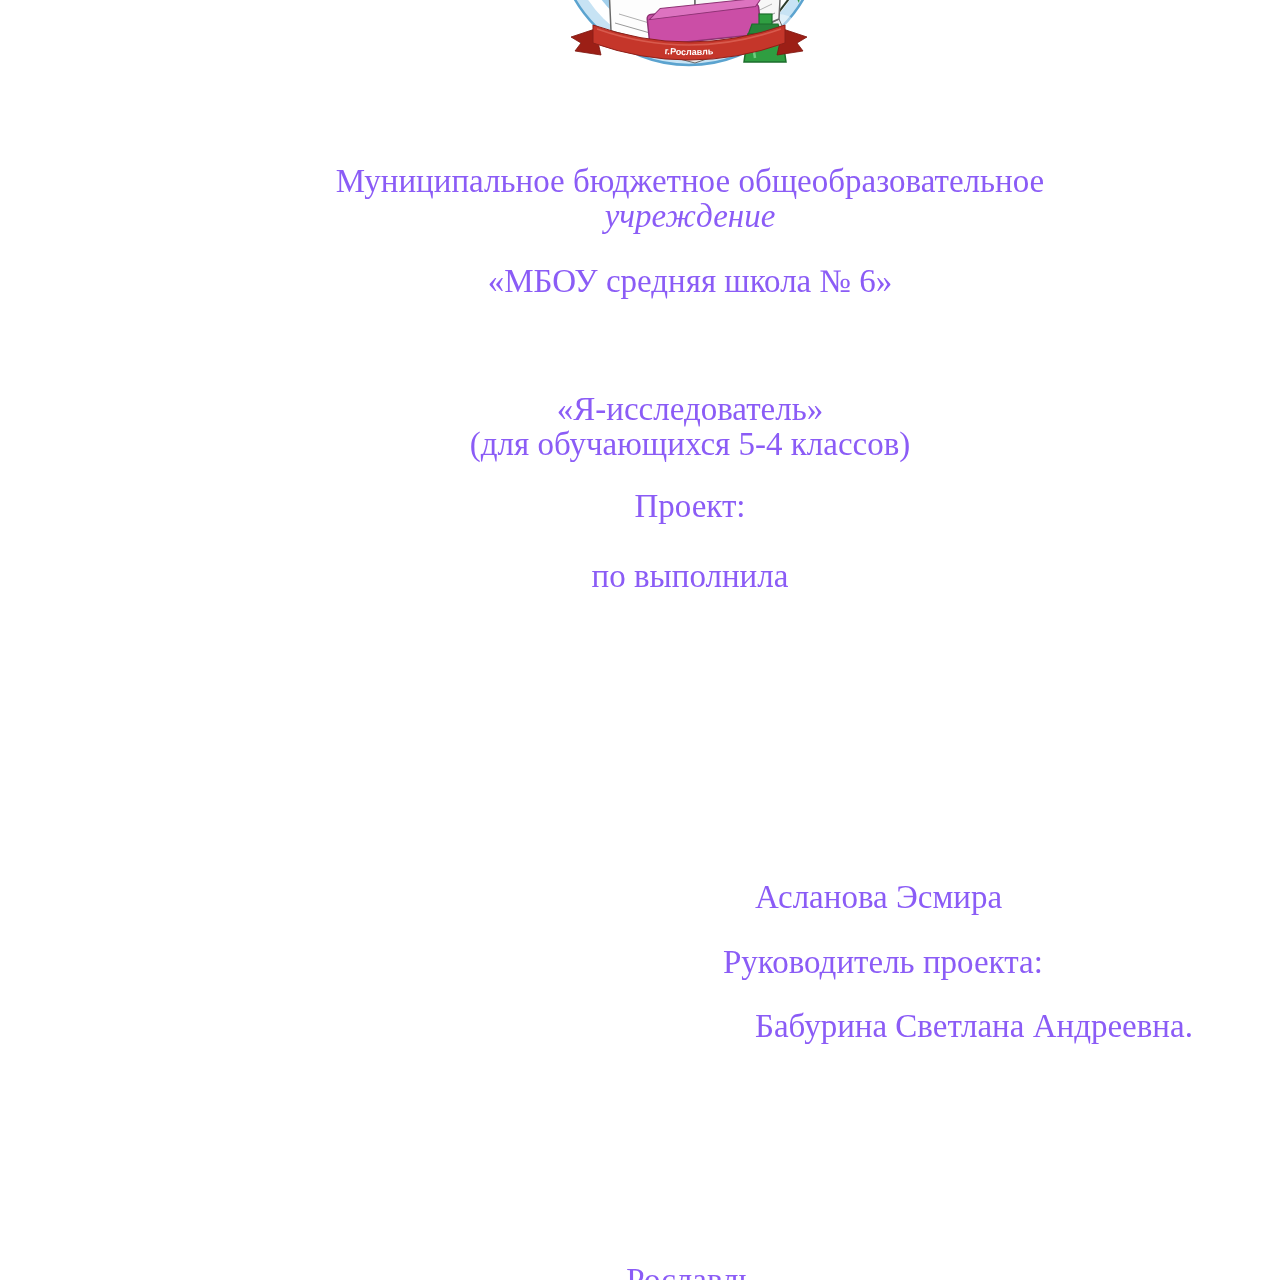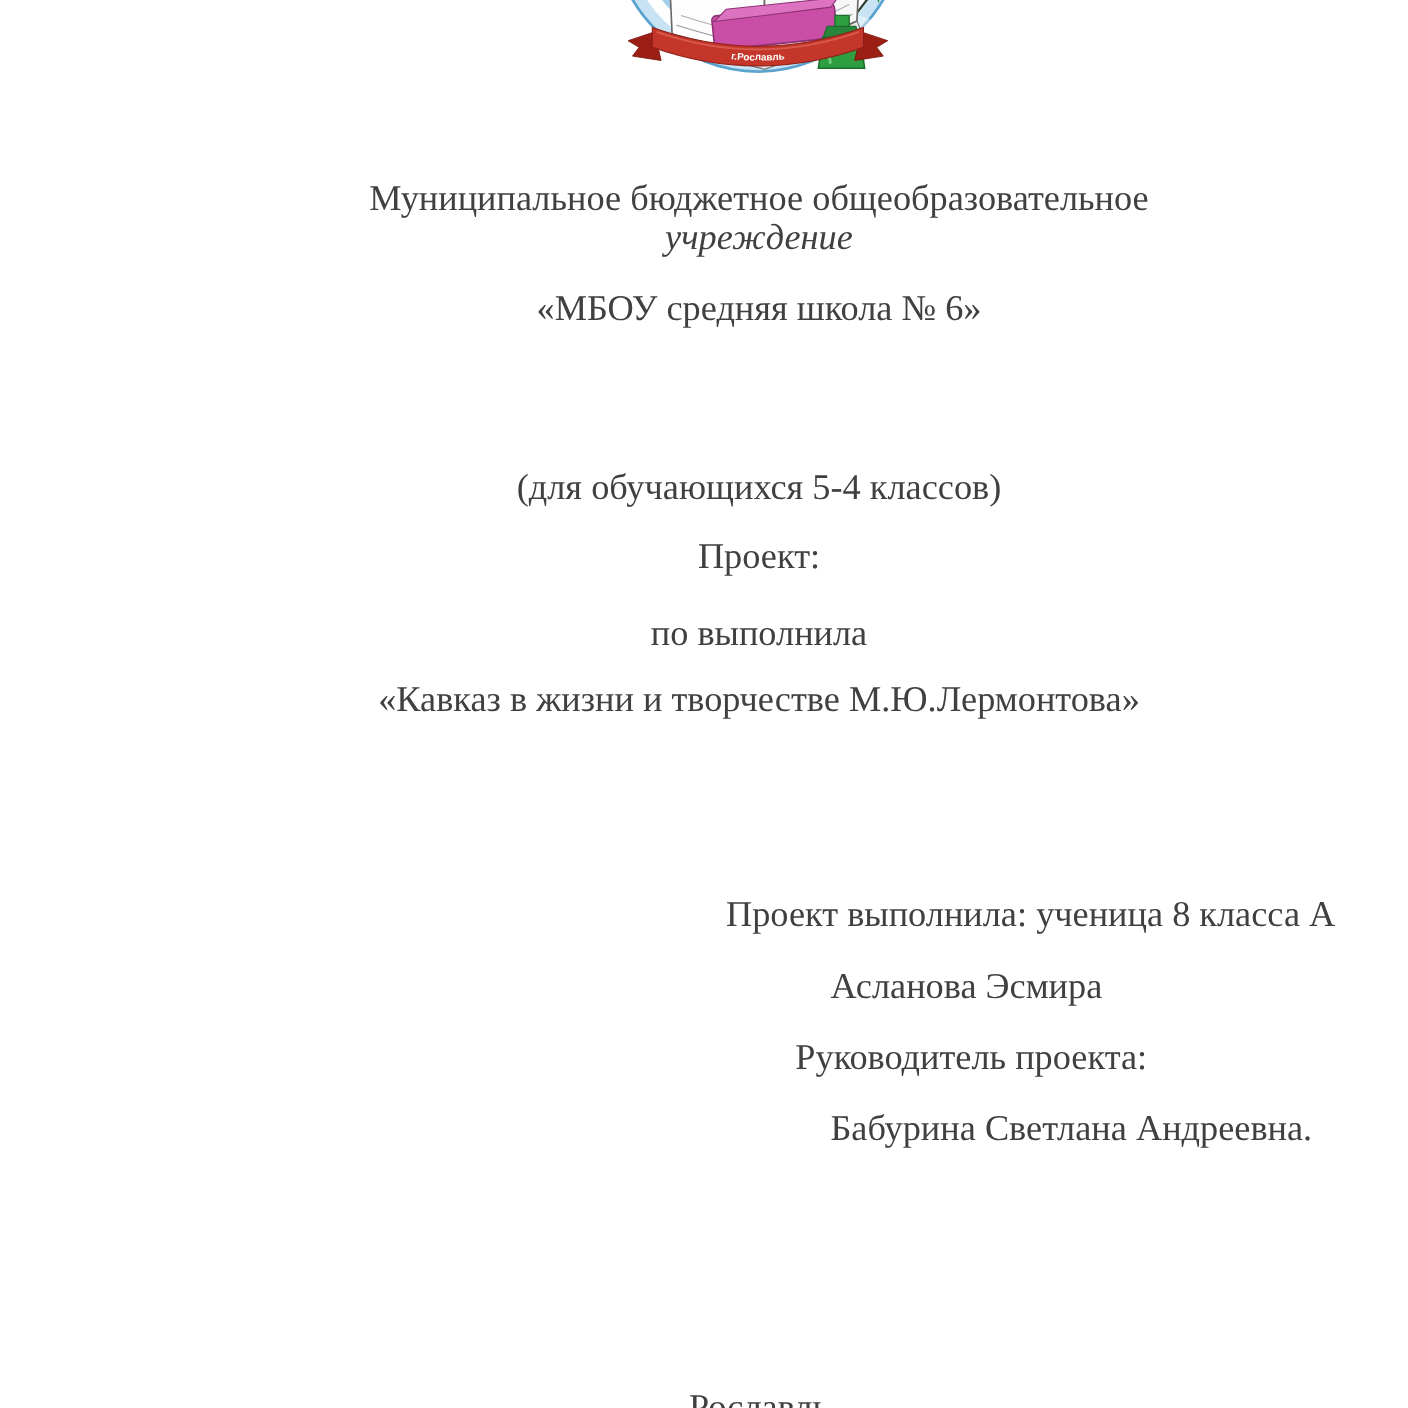--- a/index.html
+++ b/index.html
@@ -18,21 +18,21 @@
     left: 549px;
     top: -207px;
     width: 280px;
     height: 280px;
   }
   .line {
     position: absolute;
     font-size: 33px;
     line-height: 38px;
     white-space: nowrap;
-    color: #404040;
+    color: #8b5cf6;
   }
   .centered {
     left: 100px;
     width: 1180px;
     text-align: center;
   }
   
   .l-org1   { top: 162px; }
   .l-org2   { top: 197px; font-style: italic; }
   .l-school { top: 262px; }
@@ -103,25 +103,24 @@
         <text font-size="9" font-weight="bold" fill="#ffffff" text-anchor="middle" font-family="Liberation Sans, sans-serif">
           <textPath href="#ribbonTextPath" startOffset="50%">г.Рославль</textPath>
         </text>
       </g>
     </svg>
   </div>
 
   <div class="line centered l-org1">Муниципальное бюджетное общеобразовательное</div>
   <div class="line centered l-org2">учреждение</div>
   <div class="line centered l-school">«МБОУ средняя школа № 6»</div>
+  <div class="line centered l-prog">«Я-исследователь»</div>
   <div class="line centered l-aud">(для обучающихся 5-4 классов)</div>
   <div class="line centered l-proj">Проект:</div>
   <div class="line centered l-subj">по выполнила</div>
-  <div class="line centered l-title">«Кавказ в жизни и творчестве М.Ю.Лермонтова»</div>
 
-  <div class="line l-a1">Проект выполнила: ученица 8 класса А</div>
   <div class="line l-a2">Асланова Эсмира</div>
   <div class="line l-a3">Руководитель проекта:</div>
   <div class="line l-a4">Бабурина Светлана Андреевна.</div>
 
   <div class="line centered l-city">Рославль</div>
 
 </div>
 
 </body></html>

